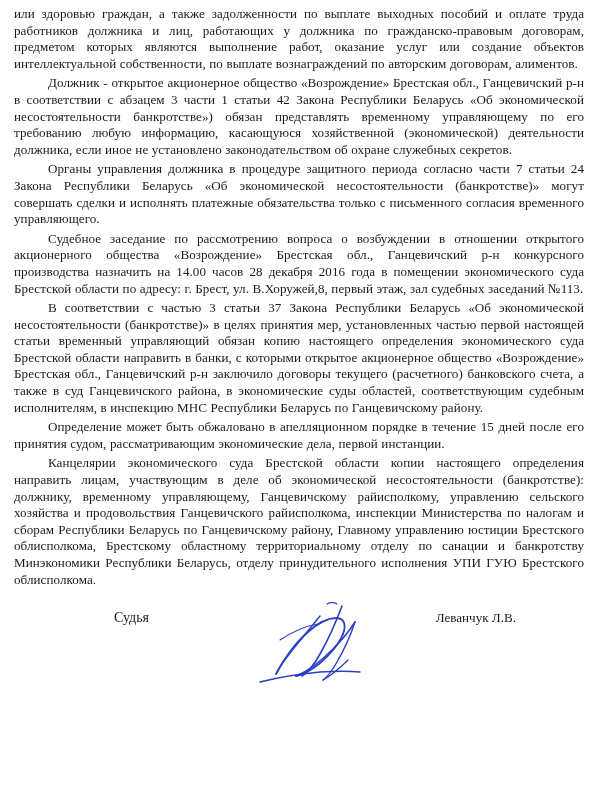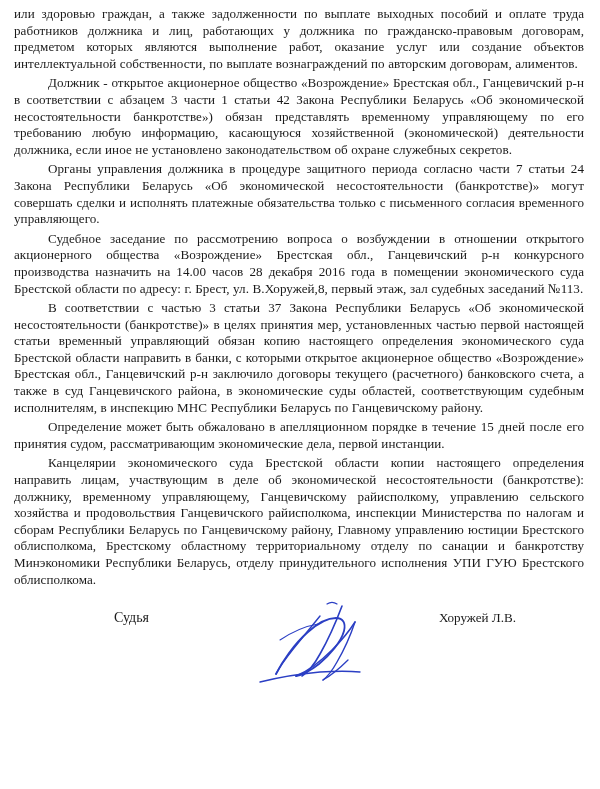--- a/index.html
+++ b/index.html
@@ -75,21 +75,21 @@
   <p class="para indent gap-sm">Судебное заседание по рассмотрению вопроса о возбуждении в отношении открытого акционерного общества «Возрождение» Брестская обл., Ганцевичский р-н конкурсного производства назначить на 14.00 часов 28 декабря 2016 года в помещении экономического суда Брестской области по адресу: г. Брест, ул. В.Хоружей,8, первый этаж, зал судебных заседаний №113.</p>
 
   <p class="para indent gap-sm">В соответствии с    частью 3 статьи 37 Закона Республики Беларусь «Об экономической несостоятельности (банкротстве)» в целях принятия мер, установленных частью первой настоящей статьи временный управляющий   обязан копию настоящего определения экономического суда Брестской области направить в  банки, с которыми открытое акционерное общество «Возрождение» Брестская обл., Ганцевичский р-н заключило договоры текущего (расчетного) банковского счета, а также в суд Ганцевичского района, в экономические суды областей, соответствующим судебным исполнителям, в инспекцию МНС Республики Беларусь по Ганцевичскому району.</p>
 
   <p class="para indent gap-sm">Определение может быть обжаловано в апелляционном порядке в течение 15 дней после его принятия судом, рассматривающим экономические дела, первой инстанции.</p>
 
   <p class="para indent gap-md">Канцелярии экономического суда Брестской области копии настоящего определения направить лицам, участвующим в деле об экономической несостоятельности (банкротстве): должнику, временному управляющему,     Ганцевичскому райисполкому, управлению сельского хозяйства и продовольствия Ганцевичского райисполкома, инспекции Министерства по налогам и сборам Республики Беларусь по Ганцевичскому району, Главному управлению юстиции Брестского облисполкома,    Брестскому областному территориальному отделу по санации и банкротству Минэкономики Республики Беларусь, отделу принудительного исполнения УПИ ГУЮ Брестского облисполкома.</p>
 
   <div class="sign-block">
     <span class="sign-label">Судья</span>
-    <span class="sign-name">Хоружей Л.В.</span>
+    <span class="sign-name">Леванчук Л.В.</span>
     <svg class="signature-svg" width="170" height="100" viewBox="0 0 170 100" fill="none" xmlns="http://www.w3.org/2000/svg">
       <g stroke="#2b3fc4" fill="none" stroke-linecap="round" stroke-linejoin="round">
         <path d="M118 14 C112 30, 104 48, 96 62 C90 73, 84 80, 78 84" stroke-width="1.6"></path>
         <path d="M96 24 C88 34, 78 46, 70 56 C62 66, 56 74, 52 82" stroke-width="1.4"></path>
         <path d="M52 82 C58 70, 70 52, 84 40 C94 31, 104 26, 112 26 C119 26, 122 31, 120 39 C117 50, 106 63, 95 72 C86 79, 78 83, 72 84" stroke-width="1.8"></path>
         <path d="M72 84 C82 80, 96 70, 108 58 C118 48, 126 38, 131 30" stroke-width="1.5"></path>
         <path d="M131 30 C127 42, 120 58, 113 70 C108 79, 103 85, 99 88" stroke-width="1.4"></path>
         <path d="M99 88 C106 84, 116 76, 124 68" stroke-width="1.3"></path>
         <path d="M36 90 C52 86, 74 82, 96 80 C112 79, 126 79, 136 80" stroke-width="1.3"></path>
         <path d="M56 48 C68 40, 82 34, 94 32" stroke-width="1.1"></path>

